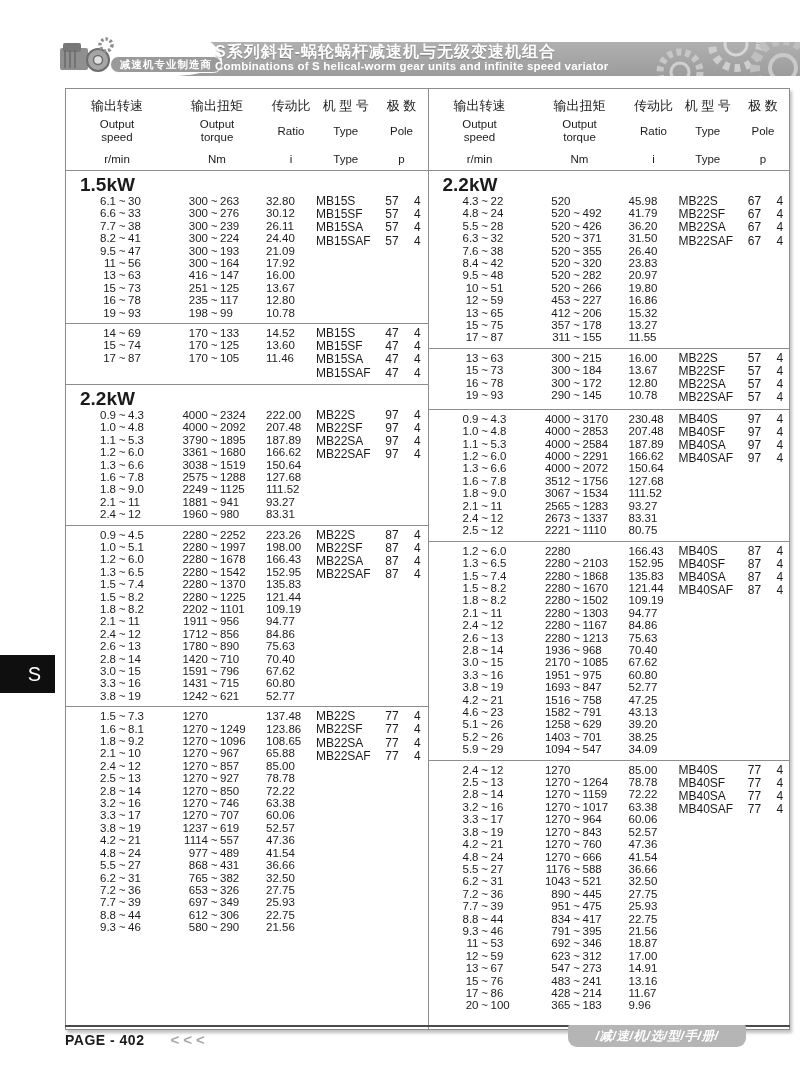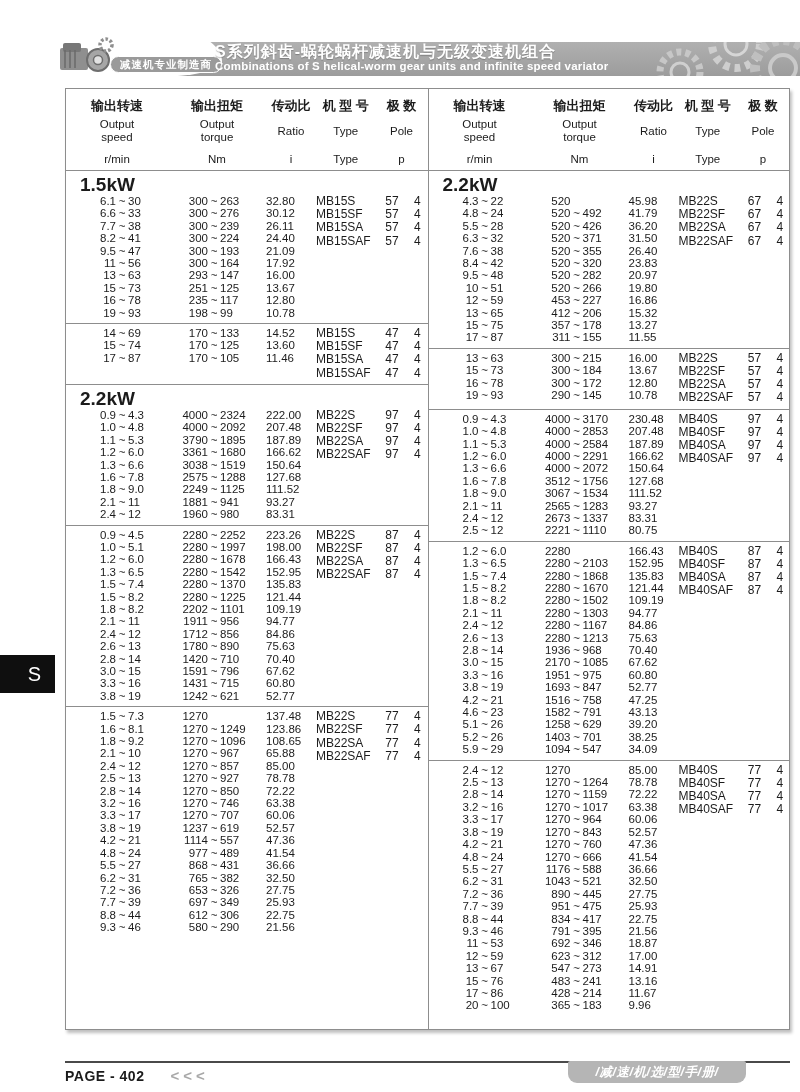--- a/index.html
+++ b/index.html
@@ -30,21 +30,21 @@
     border:1px solid #8d8d8d;box-shadow:2px 3px 3px rgba(0,0,0,.25);display:flex;background:#fff;overflow:hidden}
   .col{width:50%;display:flex;flex-direction:column}
   .col + .col{border-left:1px solid #8d8d8d}
   .col-head{display:flex;padding:8px 0 5px;border-bottom:1px solid #8d8d8d}
   .h-col{text-align:center}
   .h-speed{width:102px}
   .h-torque{width:98px}
   .h-ratio{width:50px}
   .h-type{flex:1}
   .h-pole{width:52px}
-  .head-cn{font-size:13px;font-weight:bold;white-space:nowrap}
+  .head-cn{font-size:13px;font-weight:normal;white-space:nowrap}
   .head-en{font-size:11.5px;height:28px;display:flex;align-items:center;justify-content:center;
     line-height:13px;margin-top:2px}
   .head-en .narrow{display:inline-block;max-width:56px}
   .head-unit{font-size:11.5px;margin-top:8px}
   .col-body{flex:1;display:flex;flex-direction:column}
 
   .block-cell{padding:3px 0 4px}
   .block-cell.hr{border-top:1px solid #8d8d8d}
   .sec-title{font-size:19px;font-weight:bold;line-height:21px;padding-left:14px}
   .block-flex{display:flex;align-items:flex-start}
@@ -59,21 +59,21 @@
   .c-torque .tl{width:12px;text-align:center}
   .c-torque .n2{flex:1;text-align:left}
   .c-ratio{width:50px;text-align:left}
   .types{flex:1;padding-right:10px}
   .type-line{display:flex;font-size:12px;line-height:13.2px;white-space:nowrap}
   .t-name{flex:1;text-align:left}
   .t-num{width:28px;text-align:right}
   .t-pole{width:22px;text-align:right}
 
   
-  .footer{position:absolute;left:65px;top:1061px;width:725px;border-top:2px solid #4a4a4a;
+  .footer{position:absolute;left:65px;top:1025px;width:725px;border-top:2px solid #4a4a4a;
     padding-top:4px;display:flex;align-items:center}
   .page-no{font-size:14px;font-weight:bold;letter-spacing:.5px}
   .arrows{font-size:15px;color:#a8a8a8;letter-spacing:4px;margin-left:26px;font-weight:bold}
   .handbook{position:absolute;left:503px;top:-2px;width:178px;height:22px;background:#b5b5b5;
     border-radius:2px 2px 9px 9px;color:#fff;font-size:12.5px;font-weight:bold;font-style:italic;
     display:flex;align-items:center;justify-content:center;letter-spacing:.5px}
 </style>
 </head>
 <body>
 
@@ -233,21 +233,21 @@
                   </span>
                   <span class="c-ratio">17.92</span>
                 </div>
                 <div class="data-row">
                   <span class="c-speed">
                     <span class="n1">13</span>
                     <span class="tl">~</span>
                     <span class="n2">63</span>
                   </span>
                   <span class="c-torque">
-                    <span class="n1">293</span>
+                    <span class="n1">416</span>
                     <span class="tl">~</span>
                     <span class="n2">147</span>
                   </span>
                   <span class="c-ratio">16.00</span>
                 </div>
                 <div class="data-row">
                   <span class="c-speed">
                     <span class="n1">15</span>
                     <span class="tl">~</span>
                     <span class="n2">73</span>

